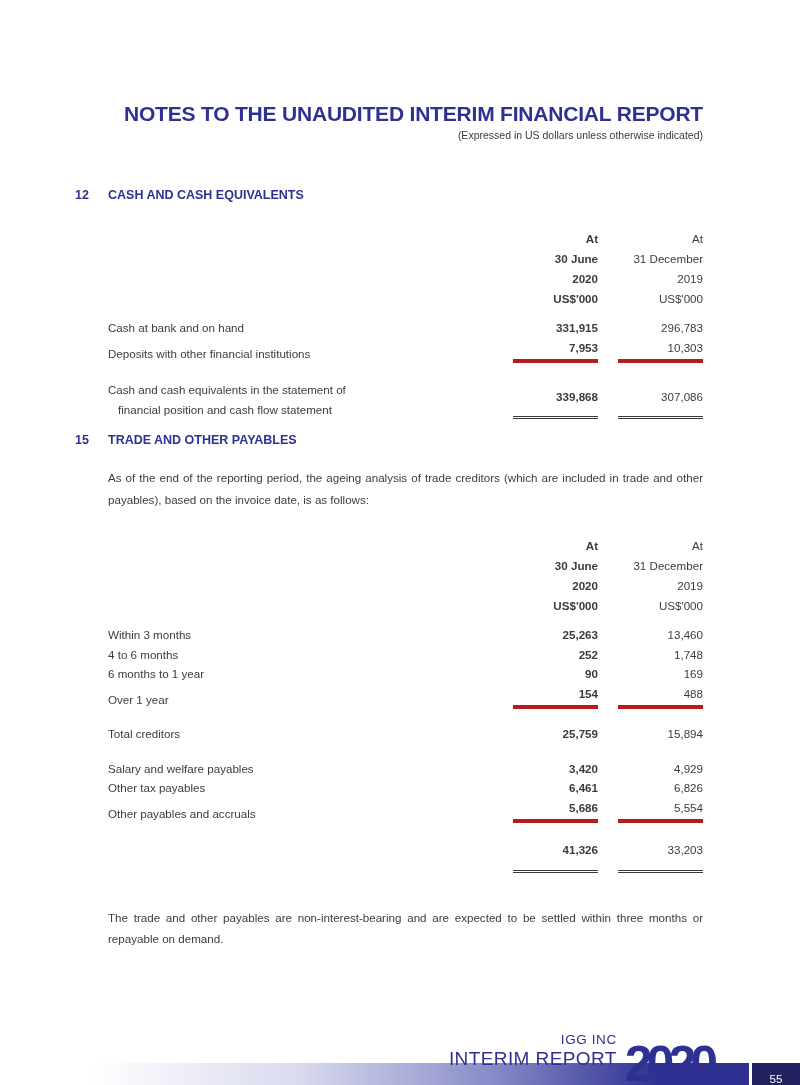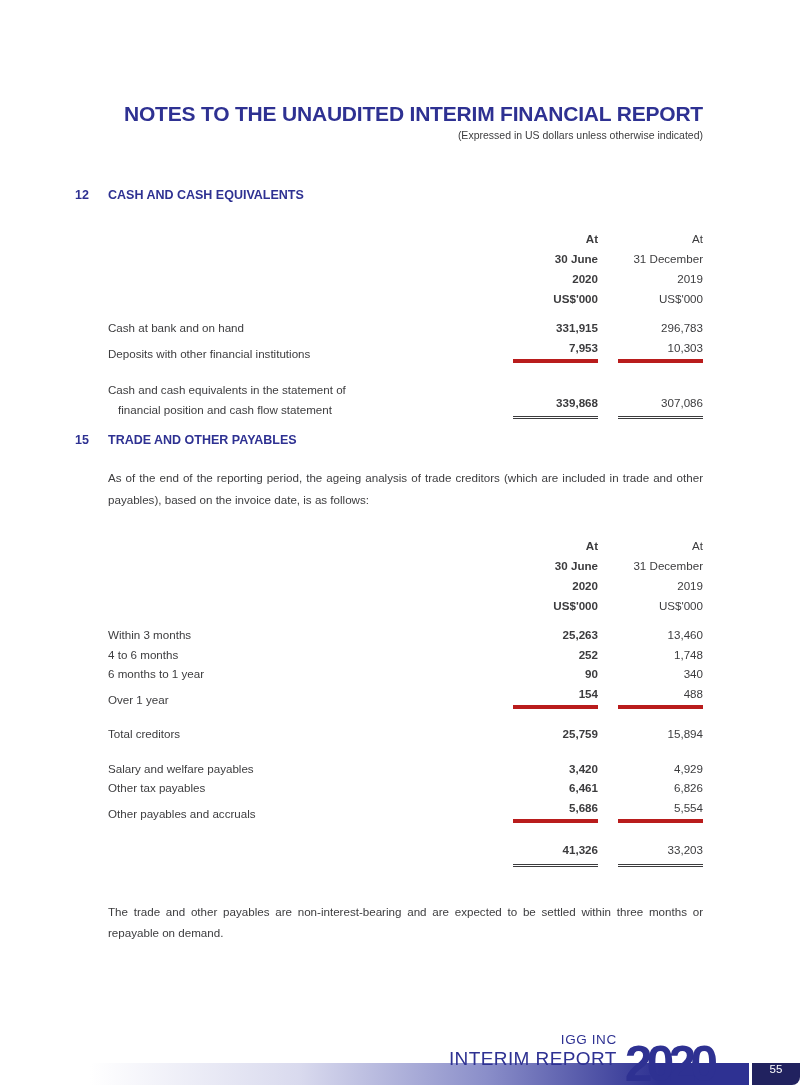--- a/index.html
+++ b/index.html
@@ -5,21 +5,20 @@
   html, body { margin: 0; padding: 0; background: #ffffff; }
   .page {
     position: relative;
     width: 800px;
     height: 1085px;
     margin: 0 auto;
     background: #ffffff;
     font-family: "Liberation Sans", sans-serif;
     color: #3c3c3e;
     overflow: hidden;
-    border-radius: 8px;
   }
 
   
   .header-block { position: absolute; top: 102px; right: 97px; text-align: right; }
   .doc-title {
     color: #2e3192;
     font-size: 21px;
     font-weight: 700;
     letter-spacing: -0.2px;
     white-space: nowrap;
@@ -44,39 +43,39 @@
   .tlabel .indent { padding-left: 10px; }
   .tnum {
     width: 85px;
     margin-left: 20px;
     text-align: right;
     font-size: 11.6px;
     line-height: 19.5px;
   }
   .cur { font-weight: 700; }
   .u1 { border-bottom: 4px solid #b91c1c; padding-bottom: 2px; }
-  .u2 { border-bottom: 3px double #3c3c3e; padding-bottom: 4px; }
+  .u2 { border-bottom: 3px double #3c3c3e; padding-bottom: 10px; }
   .gap-sm { margin-top: 9px; }
   .gap-md { margin-top: 15px; }
   .gap-lg { margin-top: 17px; }
 
   
   .footer-bar { position: absolute; left: 0; bottom: 0; height: 22px; width: 100%; display: flex; }
   .bar-grad {
     flex: 1;
     background: linear-gradient(to right, #ffffff 0%, #ffffff 12%, #d9daee 40%, #8a8ec9 65%, #2e3192 88%);
   }
   .bar-spacer { width: 3px; background: #ffffff; }
   .page-box {
     width: 48px;
     background: #21225f;
     color: #ffffff;
     font-size: 11.5px;
     display: flex;
-    align-items: flex-start;
+    align-items: flex-end;
     justify-content: center;
   }
   .brand { position: absolute; right: 88px; bottom: 12px; display: flex; align-items: flex-end; }
   .brand-text { text-align: right; color: #2e3192; margin-right: 8px; padding-bottom: 3px; }
   .company { font-size: 13.5px; letter-spacing: 0.6px; }
   .report { font-size: 19px; letter-spacing: 0.4px; margin-top: 1px; }
   .year-logo {
     font-size: 50px;
     font-weight: 700;
     color: #2e3192;
@@ -173,21 +172,21 @@
           <div class="tnum">13,460</div>
         </div>
         <div class="trow">
           <div class="tlabel">4 to 6 months</div>
           <div class="tnum cur">252</div>
           <div class="tnum">1,748</div>
         </div>
         <div class="trow">
           <div class="tlabel">6 months to 1 year</div>
           <div class="tnum cur">90</div>
-          <div class="tnum">340</div>
+          <div class="tnum">169</div>
         </div>
         <div class="trow">
           <div class="tlabel">Over 1 year</div>
           <div class="tnum cur u1">154</div>
           <div class="tnum u1">488</div>
         </div>
 
         <div class="trow gap-md">
           <div class="tlabel">Total creditors</div>
           <div class="tnum cur">25,759</div>

